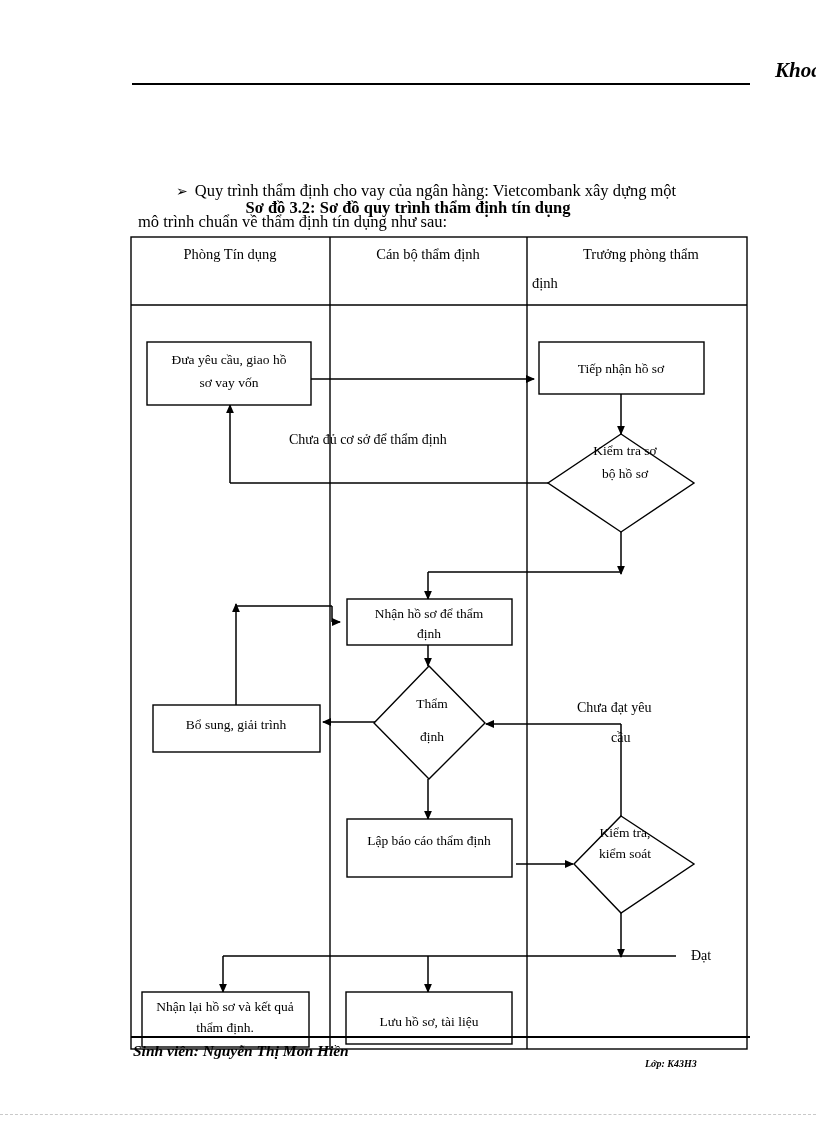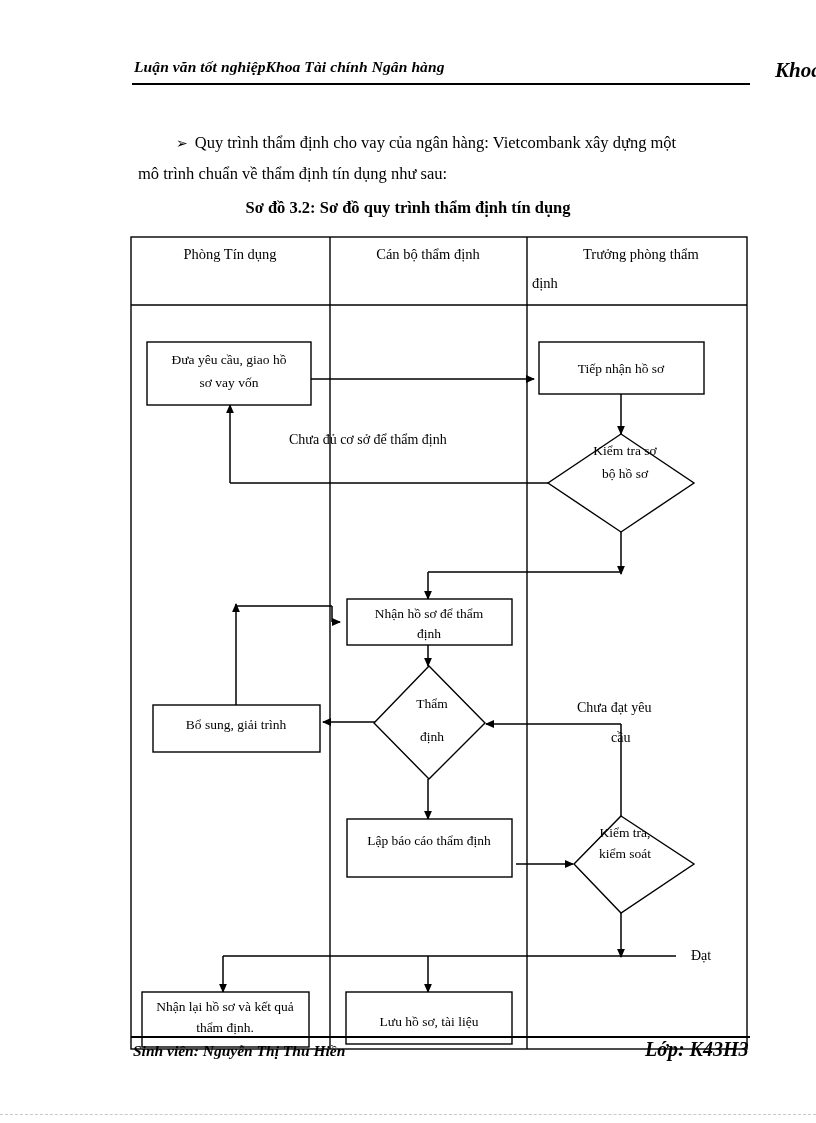--- a/index.html
+++ b/index.html
@@ -68,21 +68,21 @@
     font-size: 16.5px;
     line-height: 30px;
     text-align: justify;
   }
   .intro .bullet {
     display: inline-block;
     margin-left: 38px;
     margin-right: 7px;
     font-size: 14px;
   }
-  .intro .l1 { display: block; }
+  .intro .l1 { display: block; margin-top: 48px; }
   .intro .l2 { display: block; }
 
   
   .fig-title {
     position: absolute;
     left: 0;
     top: 198px;
     width: 816px;
     text-align: center;
     font-weight: bold;
@@ -152,43 +152,42 @@
     left: 133px;
     top: 6px;
     font-style: italic;
     font-weight: bold;
     font-size: 15.5px;
     white-space: nowrap;
   }
   .doc-footer .ftr-right {
     position: absolute;
     left: 645px;
-    top: 2px;
+    top: 22px;
     font-style: italic;
     font-weight: bold;
-    font-size: 20px;
+    font-size: 10px;
     white-space: nowrap;
   }
 
   .page-edge {
     position: absolute;
     left: 0;
     top: 1114px;
     width: 816px;
     height: 0;
     border-top: 1px dashed #c9c9c9;
   }
 </style>
 </head>
 <body>
 
 <div class="page">
 
   <div class="doc-header">
-    <div class="hdr-left"><span>Luận văn tốt nghiệp</span><span class="seg2">Khoa Tài chính Ngân hàng</span></div>
     <div class="hdr-right">Khoa</div>
     <div class="hdr-rule"></div>
   </div>
 
   <div class="intro">
     <span class="l1"><span class="bullet">➢</span><span>Quy trình thẩm định cho vay của ngân hàng: Vietcombank xây dựng một</span></span>
     <span class="l2">mô trình chuẩn về thẩm định tín dụng như sau:</span>
   </div>
 
   <div class="fig-title">Sơ đồ 3.2: Sơ đồ quy trình thẩm định tín dụng</div>
@@ -314,18 +313,18 @@
       <text class="edgelabel" x="161" y="210" text-anchor="start">Chưa đủ cơ sở để thẩm định</text>
       <text class="edgelabel" x="449" y="478" text-anchor="start">Chưa đạt yêu</text>
       <text class="edgelabel" x="483" y="508" text-anchor="start">cầu</text>
       <text class="edgelabel" x="563" y="726" text-anchor="start">Đạt</text>
 
     </svg>
   </div>
 
   <div class="doc-footer">
     <div class="ftr-rule"></div>
-    <div class="ftr-left">Sinh viên: Nguyễn Thị Thu Hiền</div>
+    <div class="ftr-left">Sinh viên: Nguyễn Thị Mon Hiền</div>
     <div class="ftr-right">Lớp: K43H3</div>
   </div>
 
   <div class="page-edge"></div>
 </div>
 
 </body></html>

